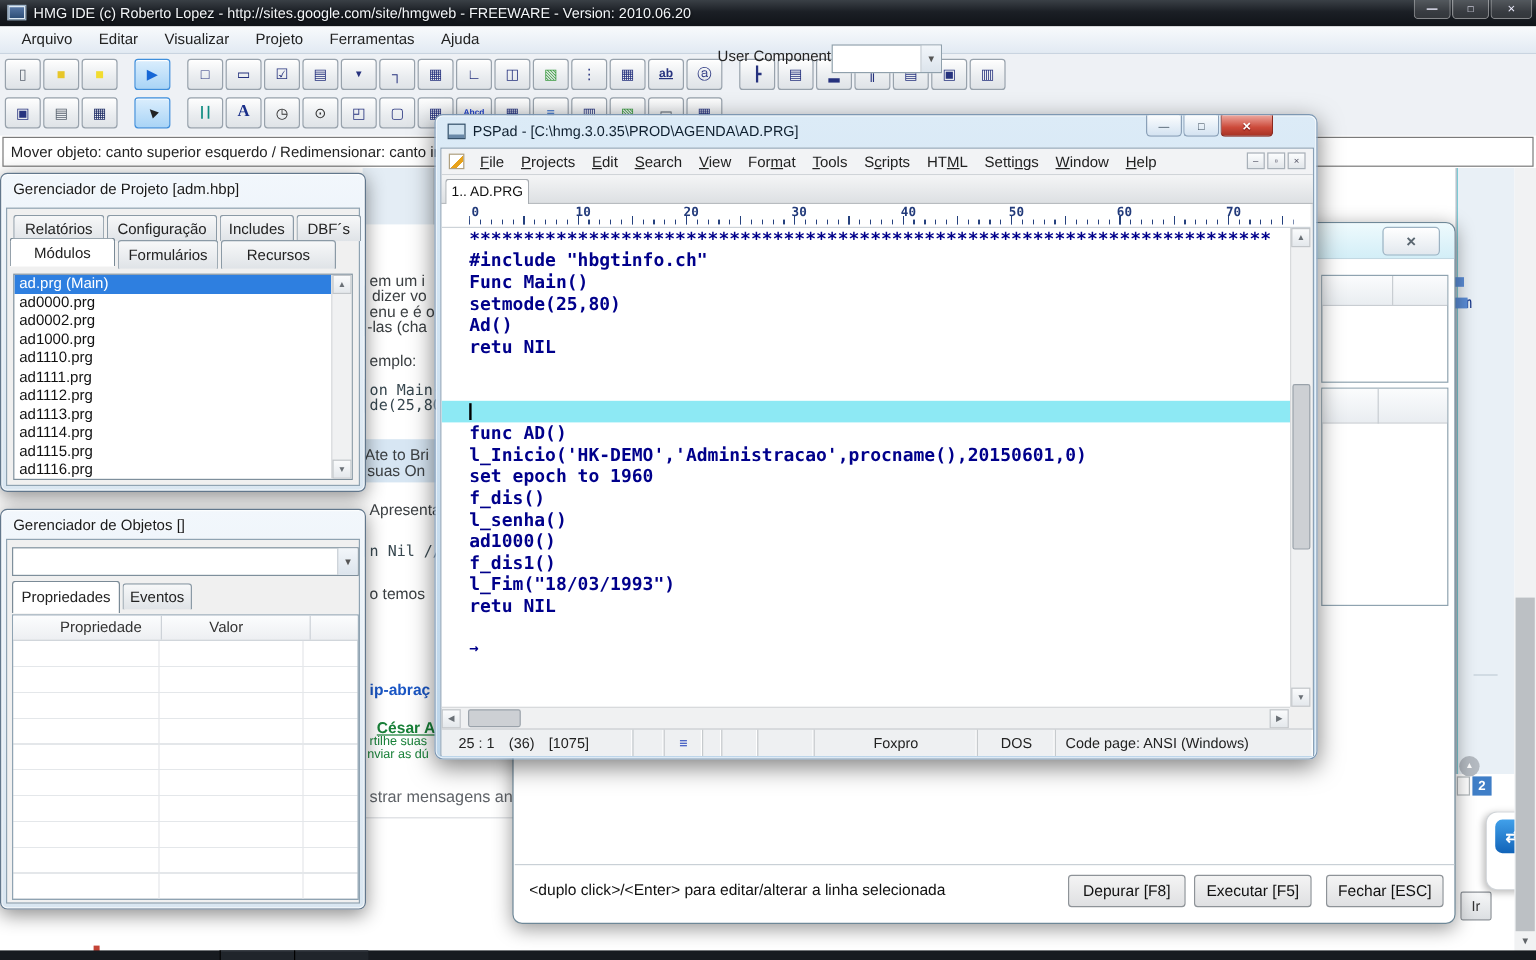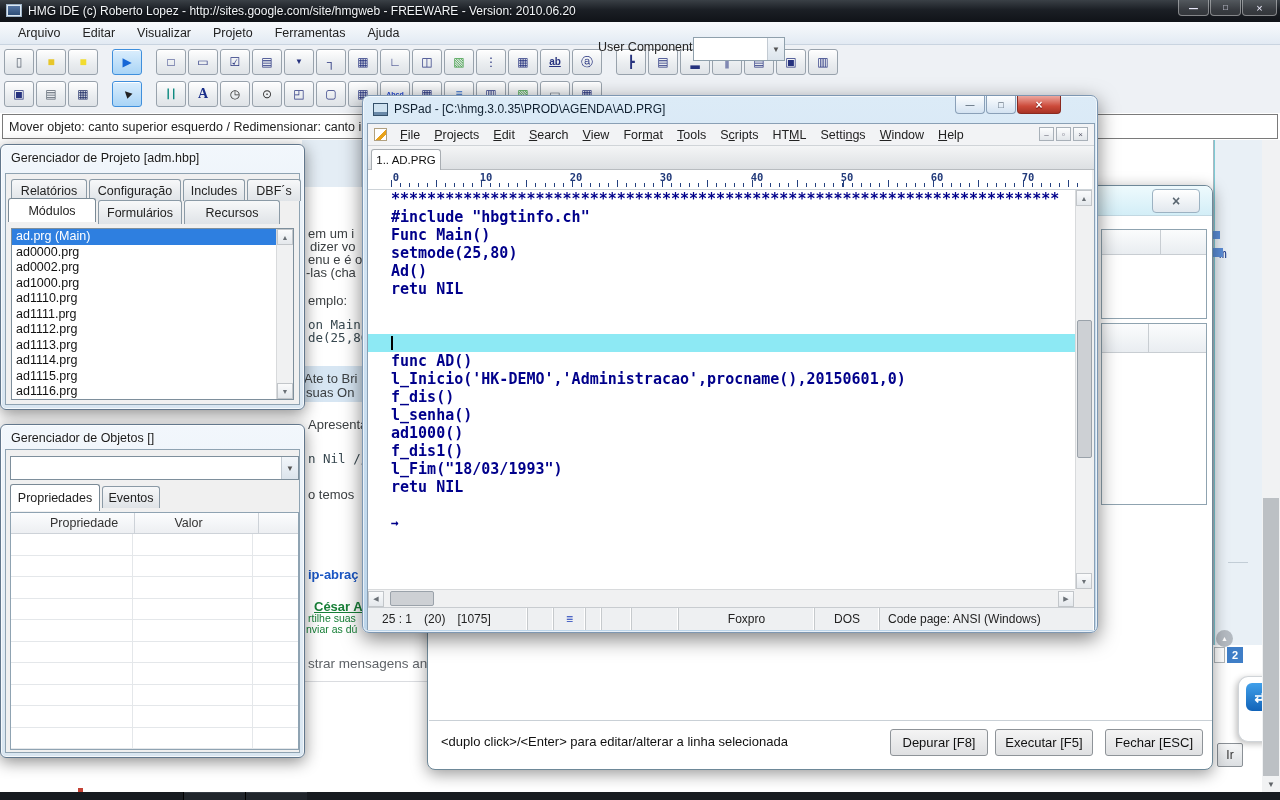--- a/index.html
+++ b/index.html
@@ -495,20 +495,21 @@
             <div class="cl">#include "hbgtinfo.ch"</div>
             <div class="cl">Func Main()</div>
             <div class="cl">setmode(25,80)</div>
             <div class="cl">Ad()</div>
             <div class="cl">retu NIL</div>
             <div class="cl"></div>
             <div class="cl"></div>
             <div class="cl hl"></div>
             <div class="cl">func AD()</div>
             <div class="cl">l_Inicio('HK-DEMO','Administracao',procname(),20150601,0)</div>
+            <div class="cl">set epoch to 1960</div>
             <div class="cl">f_dis()</div>
             <div class="cl">l_senha()</div>
             <div class="cl">ad1000()</div>
             <div class="cl">f_dis1()</div>
             <div class="cl">l_Fim("18/03/1993")</div>
             <div class="cl">retu NIL</div>
             <div class="cl"></div>
             <div class="cl eof">→</div>
           </div>
       <div id="ps-cursor"></div>
@@ -519,21 +520,21 @@
       <div class="sb-btn" style="bottom:0;">▼</div>
     </div>
     <div id="ps-hscroll">
       <div class="sb-btn" style="top:1px;left:0;">◀</div>
       <div id="ps-hthumb"></div>
       <div class="sb-btn" style="top:1px;left:690px;">▶</div>
     </div>
     <div id="ps-status">
       <div class="seg" id="seg-pos">
         <span>25 : 1</span>
-        <span>(20)</span>
+        <span>(36)</span>
         <span>[1075]</span>
       </div>
       <div class="seg" style="width:26px;"></div>
       <div class="seg" id="seg-icon">≡</div>
       <div class="seg" style="width:16px;"></div>
       <div class="seg" style="width:30px;"></div>
       <div class="seg" style="width:47px;"></div>
       <div class="seg" id="seg-syntax">Foxpro</div>
       <div class="seg" id="seg-eol">DOS</div>
       <div class="seg" id="seg-cp">Code page: ANSI (Windows)</div>

